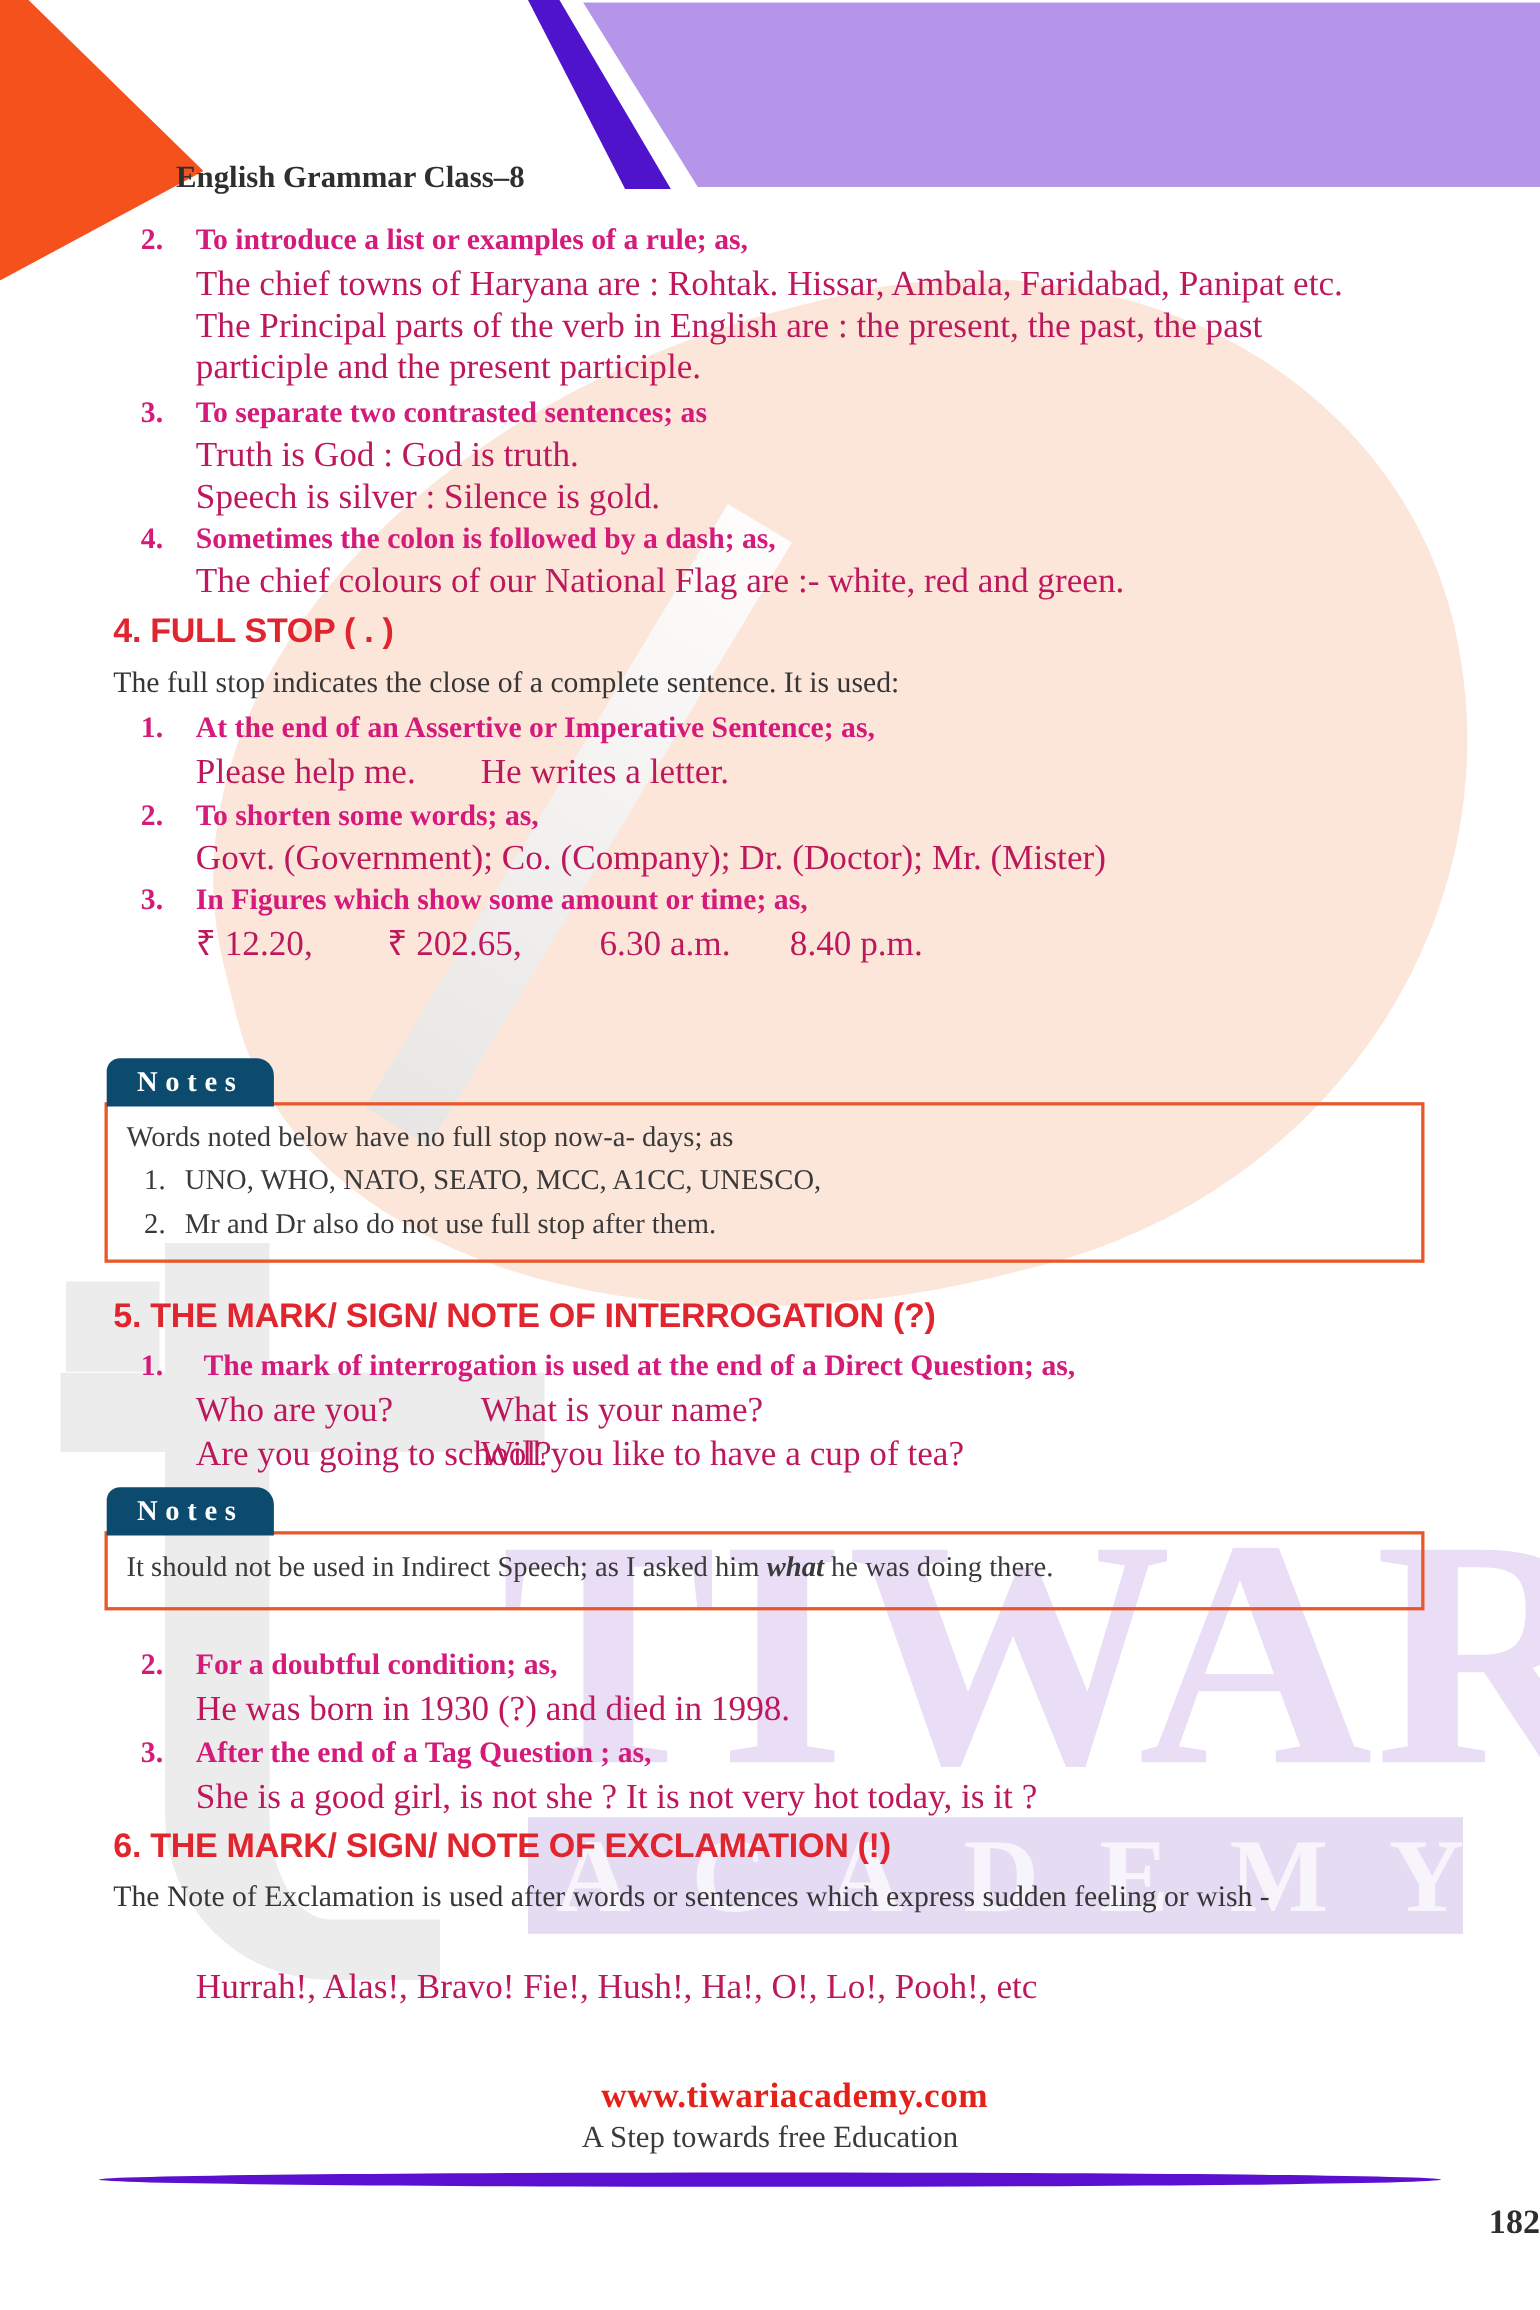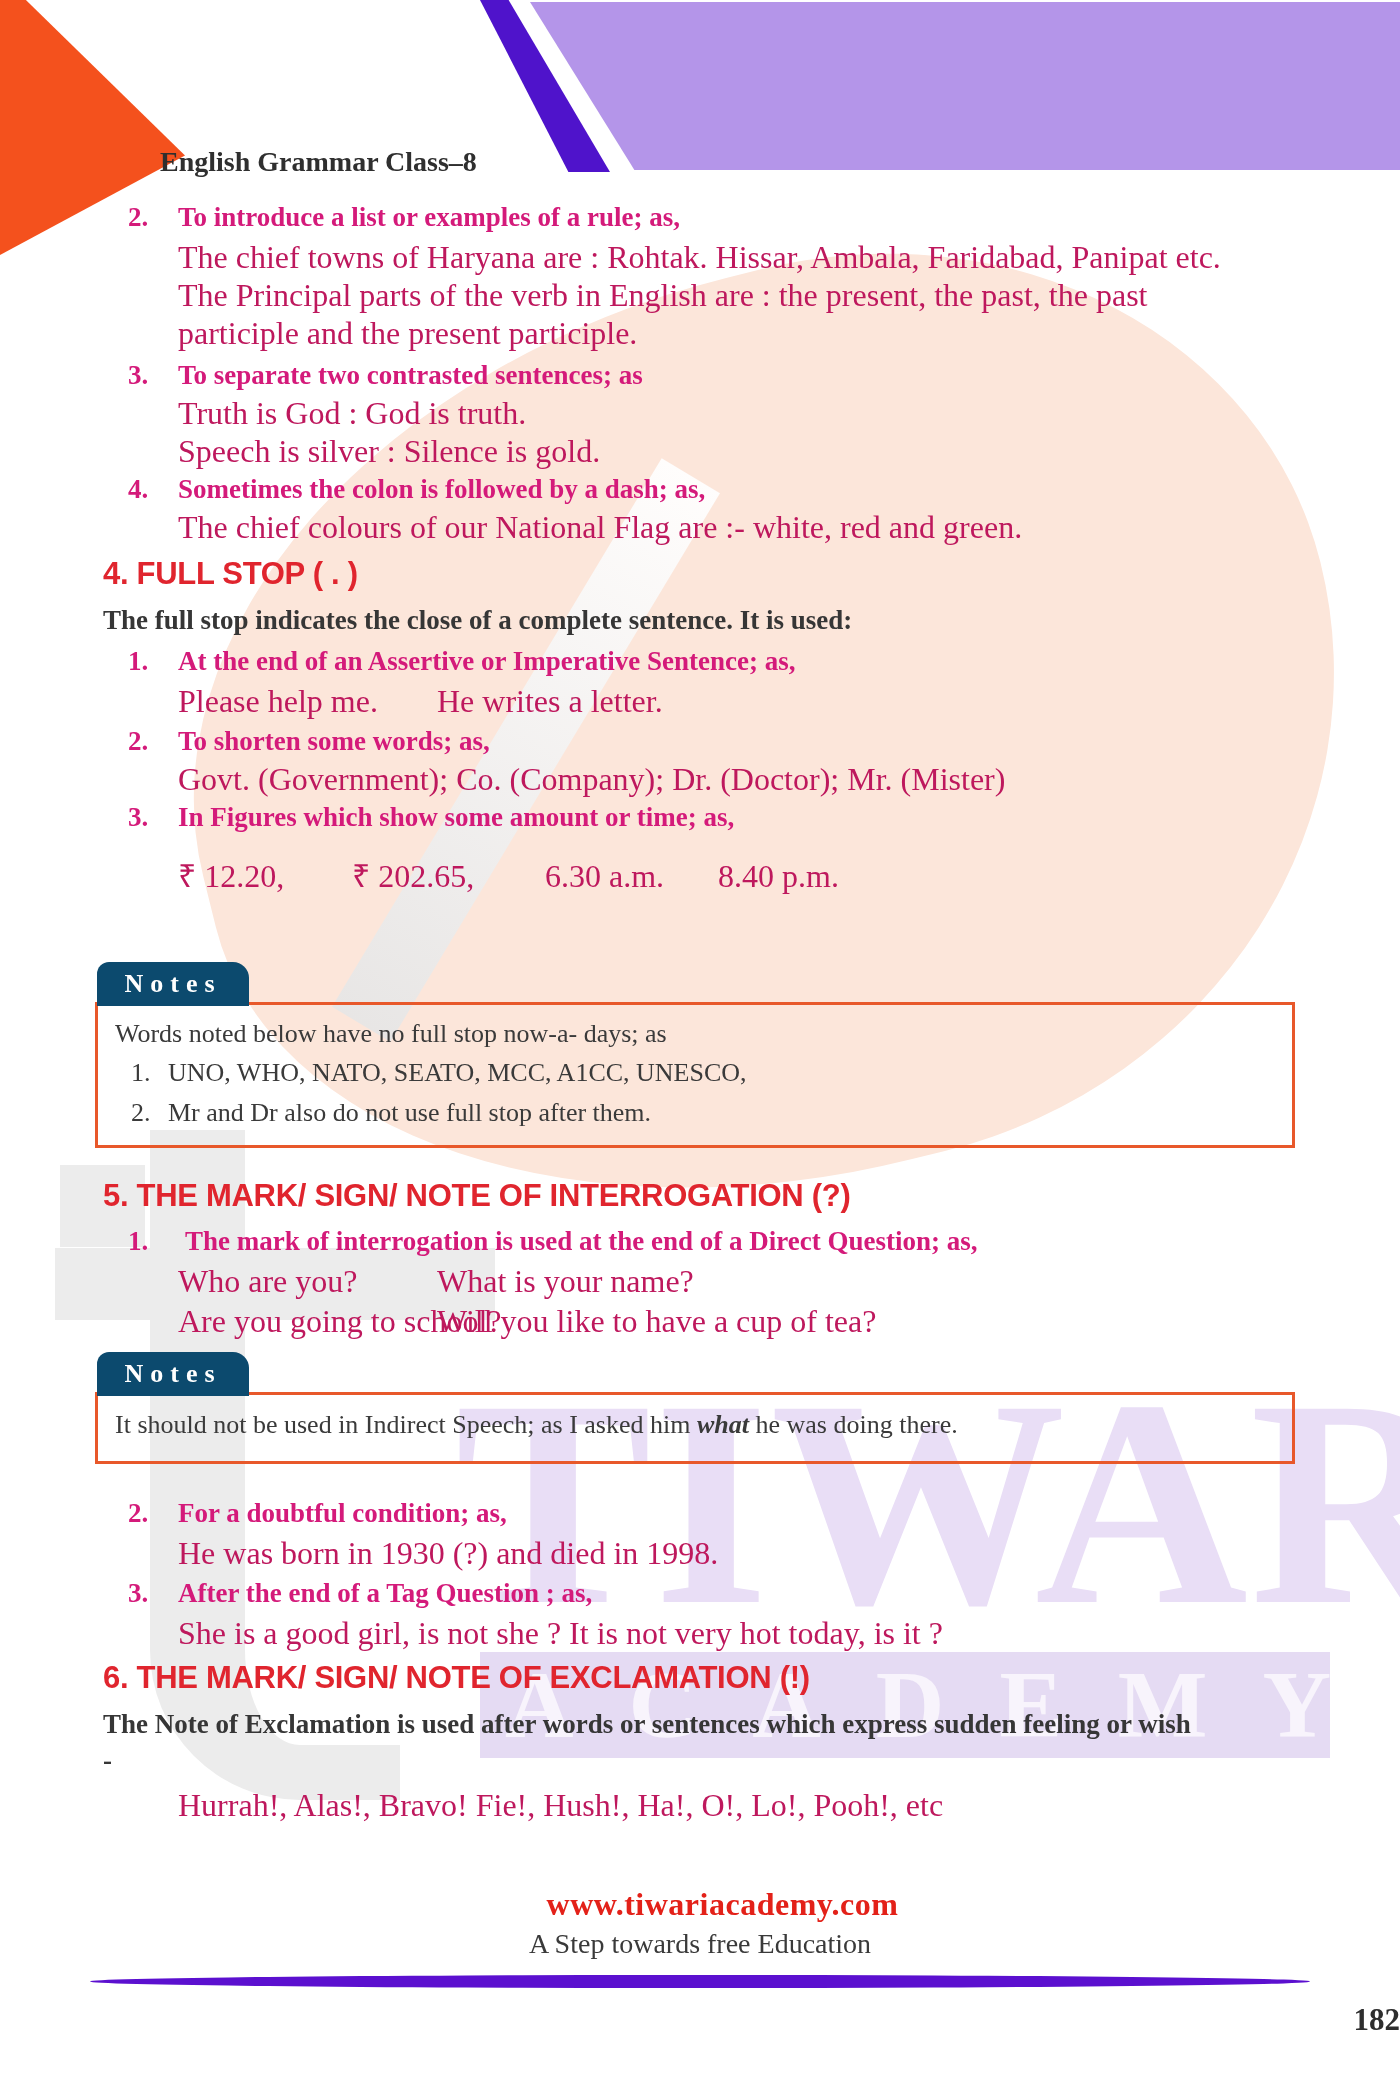--- a/index.html
+++ b/index.html
@@ -29,24 +29,24 @@
     color:#f8f4fc;letter-spacing:55px;white-space:nowrap;}
   
   .abs{position:absolute;z-index:2;}
   .header-title{left:160px;top:146px;font-size:28px;font-weight:bold;color:#2f2f2f;}
   .num{position:absolute;left:128px;width:46px;}
   .itxt{position:absolute;left:178px;white-space:nowrap;}
   .pink{color:#d41a7a;font-weight:bold;font-size:27px;line-height:34px;}
   .body-line{font-size:32px;line-height:34px;color:#be185d;white-space:nowrap;}
   .sec-head{left:103px;font-family:"Liberation Sans",sans-serif;font-weight:bold;
     font-size:31px;color:#e0252e;letter-spacing:-.3px;white-space:nowrap;}
-  .intro{left:103px;font-size:27px;line-height:36px;font-weight:bold;color:#363636;}
+  .intro{left:103px;font-size:27px;line-height:36px;font-weight:normal;color:#363636;}
   .colL{display:inline-block;width:259px;}
   .amt0{display:inline-block;width:174px;}
-  .amt1{display:inline-block;width:193px;margin-top:19px;}
+  .amt1{display:inline-block;width:193px;}
   .amt2{display:inline-block;width:173px;}
   
   .notes-tab{position:absolute;z-index:3;width:152px;height:44px;background:#0c4a6e;
     border-radius:12px 16px 0 0;color:#ffffff;font-weight:bold;font-size:26px;
     letter-spacing:7px;text-align:center;line-height:44px;}
   .notes-box{position:absolute;z-index:2;border:3px solid #e8582a;background:transparent;box-sizing:border-box;}
   .notes-text{position:absolute;font-size:26px;line-height:32px;color:#3a3a3a;white-space:nowrap;}
   .nnum{position:absolute;left:33px;width:36px;font-size:26px;color:#3a3a3a;}
   .ntxt{position:absolute;left:70px;font-size:26px;color:#3a3a3a;white-space:nowrap;}
   .emph{font-weight:bold;font-style:italic;}

